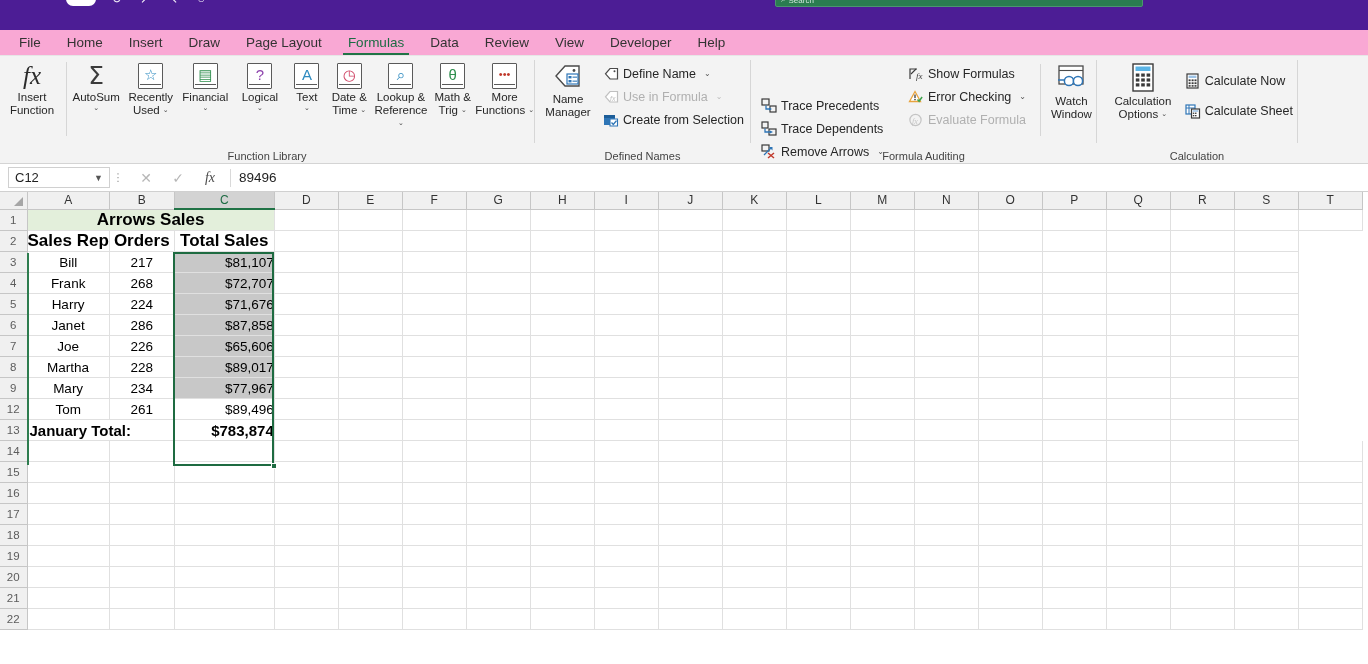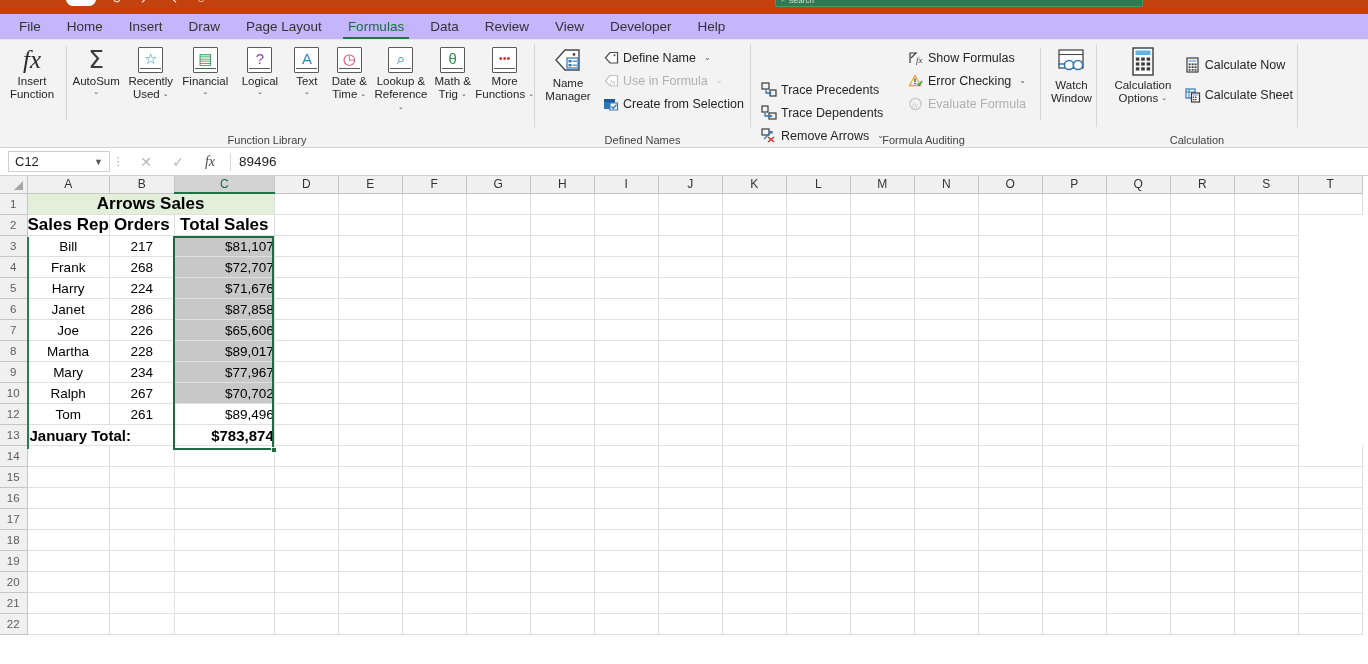--- a/index.html
+++ b/index.html
@@ -8,22 +8,22 @@
     width: 1368px; height: 664px;
     overflow: hidden;
     background: #ffffff;
     font-family: "Liberation Sans", sans-serif;
     -webkit-font-smoothing: antialiased;
   }
 
   
   .titlebar {
     position: relative;
-    height: 14px;
-    background: #c2410c;
+    height: 30px;
+    background: #4c1d95;
     overflow: hidden;
   }
   .qat {
     position: absolute;
     top: -8px; left: 66px;
     display: flex; align-items: center; gap: 14px;
   }
   .qat-save {
     width: 30px; height: 14px;
     background: #ffffff;
@@ -43,21 +43,21 @@
     border: 1px solid #4b9570;
     border-radius: 2px;
     display: flex; align-items: center; gap: 3px;
     padding: 0 5px;
     color: #cfe6da; font-size: 8px;
   }
 
   
   .tabstrip {
     height: 26px;
-    background: #c4b5fd;
+    background: #f9a8d4;
     display: flex; align-items: stretch;
     padding-left: 6px;
     border-bottom: 1px solid #e6e6e6;
   }
   .tab {
     display: flex; align-items: center;
     padding: 0 13px;
     font-size: 13.5px; color: #333333;
     position: relative;
     white-space: nowrap;
@@ -845,42 +845,20 @@
         <td class="cell"></td>
           <td class="cell"></td>
         <td class="cell"></td>
           <td class="cell"></td>
         <td class="cell"></td>
           <td class="cell"></td>
         <td class="cell"></td>
           <td class="cell"></td>
       </tr>
       <tr>
-        <td class="rowhead">10</td>
-        <td class="cell ctr">Ralph</td>
-        <td class="cell ctr">267</td>
-        <td class="cell num selfill">$70,702</td>
-        <td class="cell"></td>
-          <td class="cell"></td>
-        <td class="cell"></td>
-          <td class="cell"></td>
-        <td class="cell"></td>
-          <td class="cell"></td>
-        <td class="cell"></td>
-          <td class="cell"></td>
-        <td class="cell"></td>
-          <td class="cell"></td>
-        <td class="cell"></td>
-          <td class="cell"></td>
-        <td class="cell"></td>
-          <td class="cell"></td>
-        <td class="cell"></td>
-          <td class="cell"></td>
-      </tr>
-      <tr>
         <td class="rowhead">12</td>
         <td class="cell ctr">Tom</td>
         <td class="cell ctr">261</td>
         <td class="cell num">$89,496</td>
         <td class="cell"></td>
           <td class="cell"></td>
         <td class="cell"></td>
           <td class="cell"></td>
         <td class="cell"></td>
           <td class="cell"></td>

